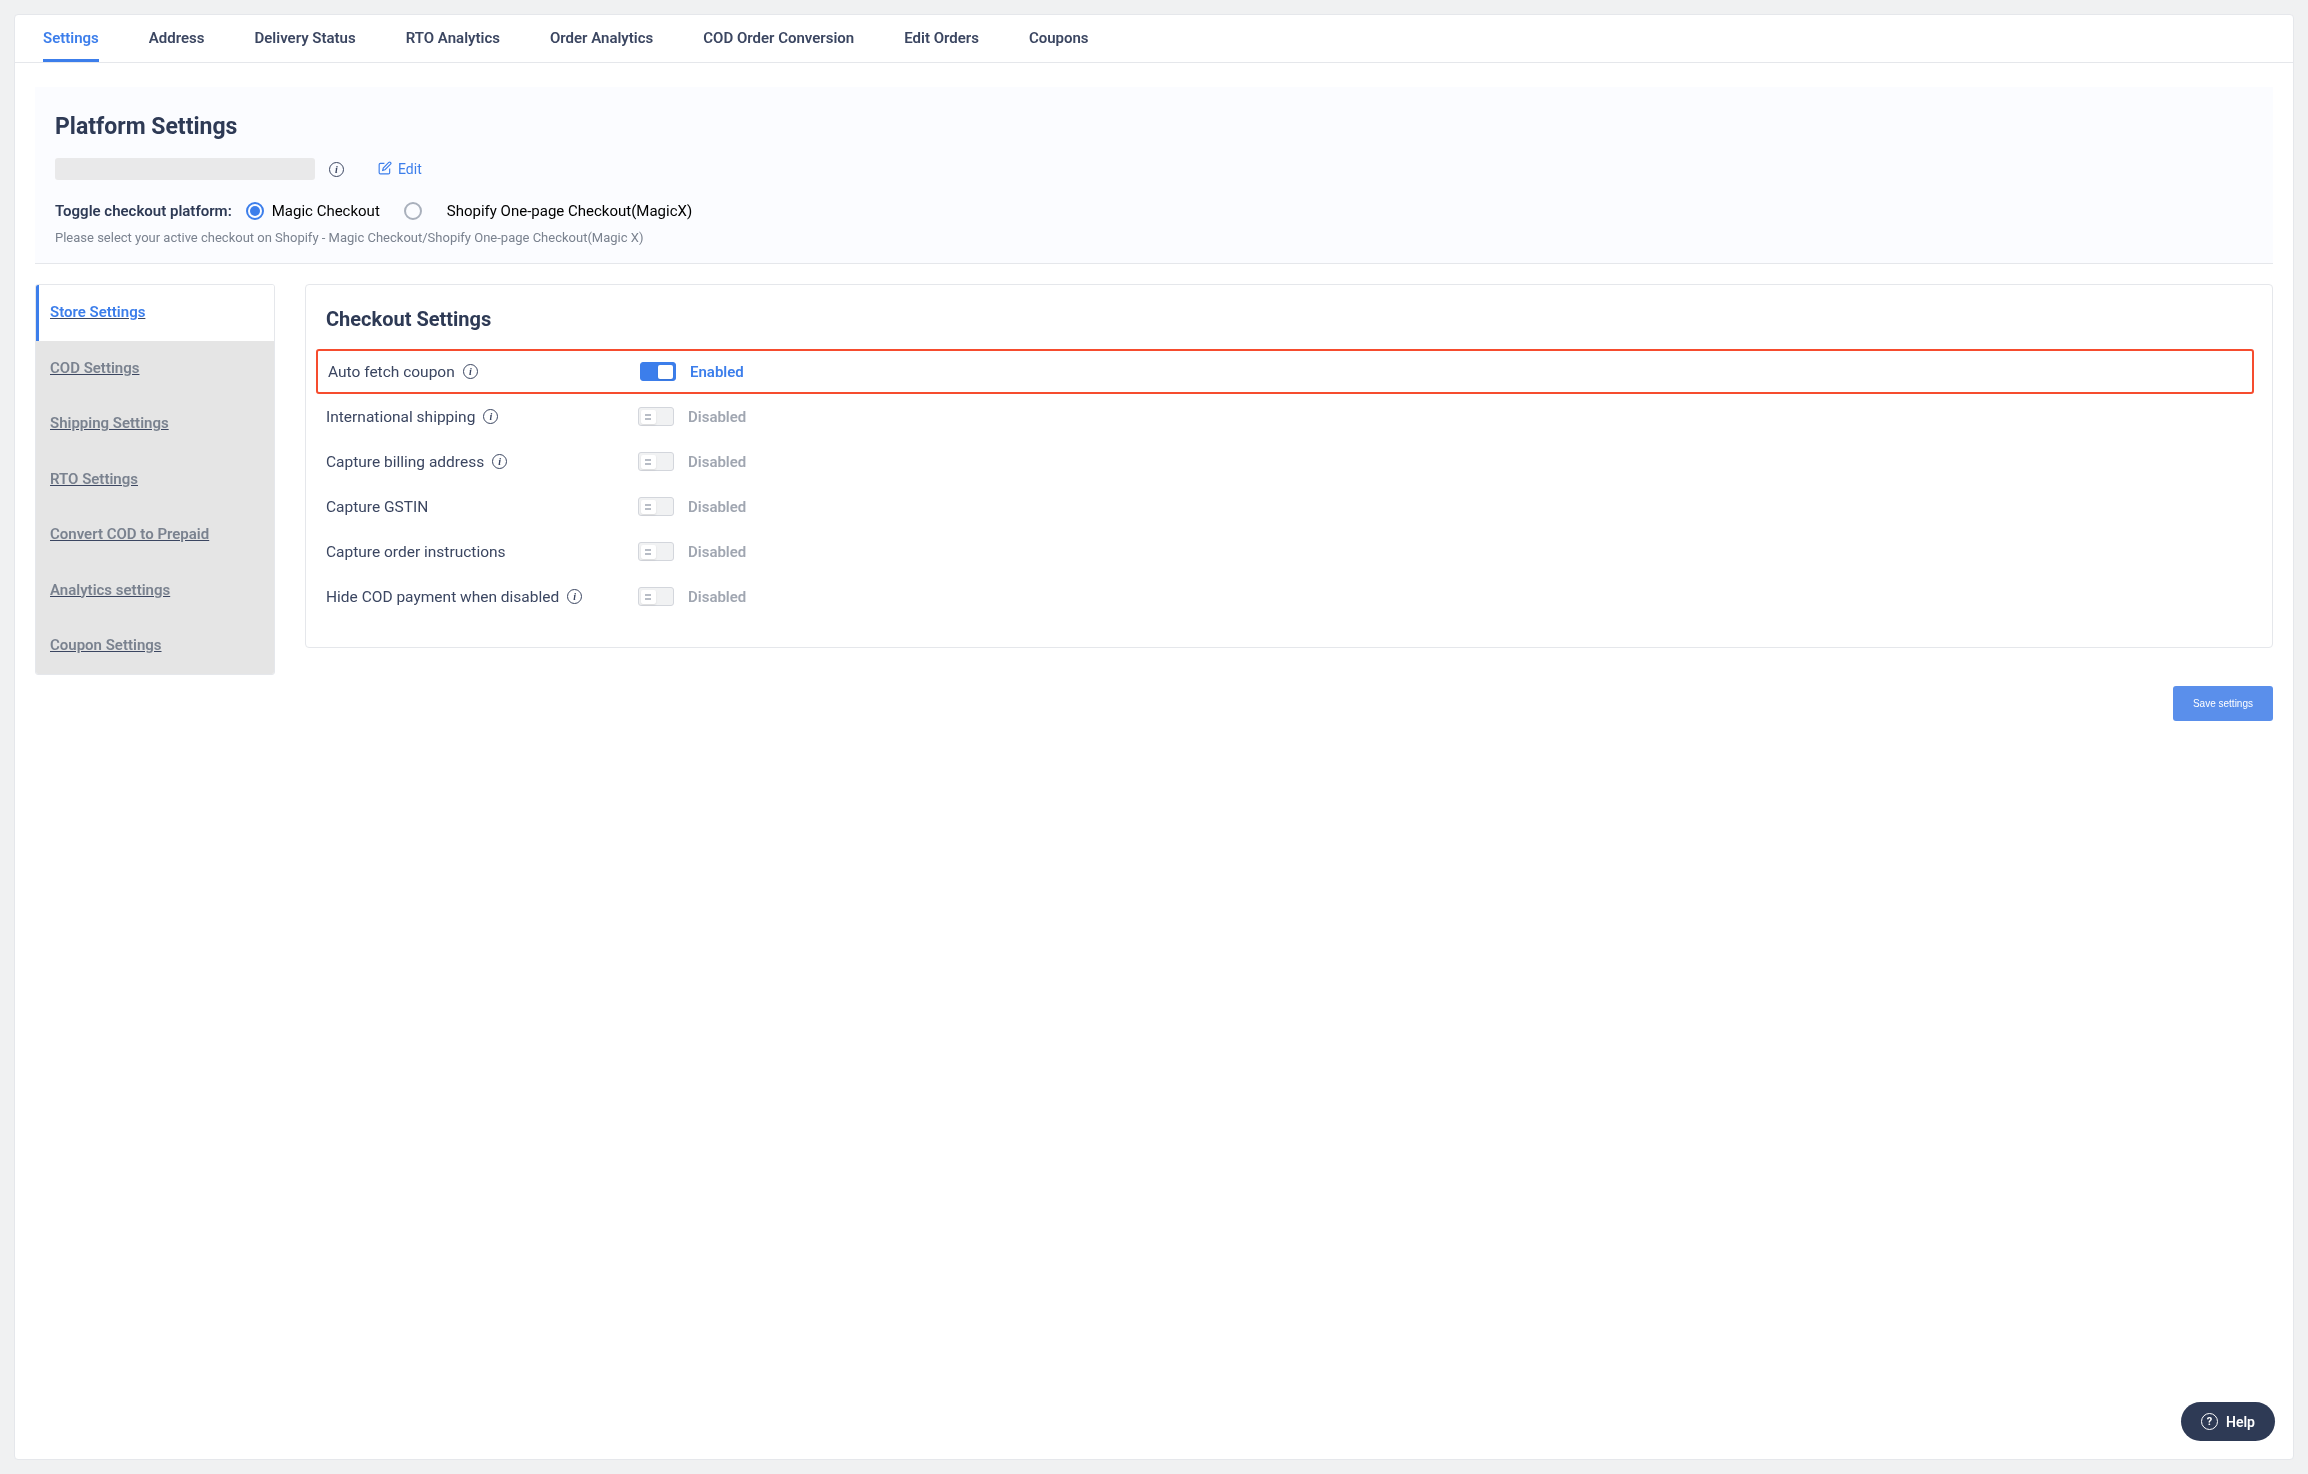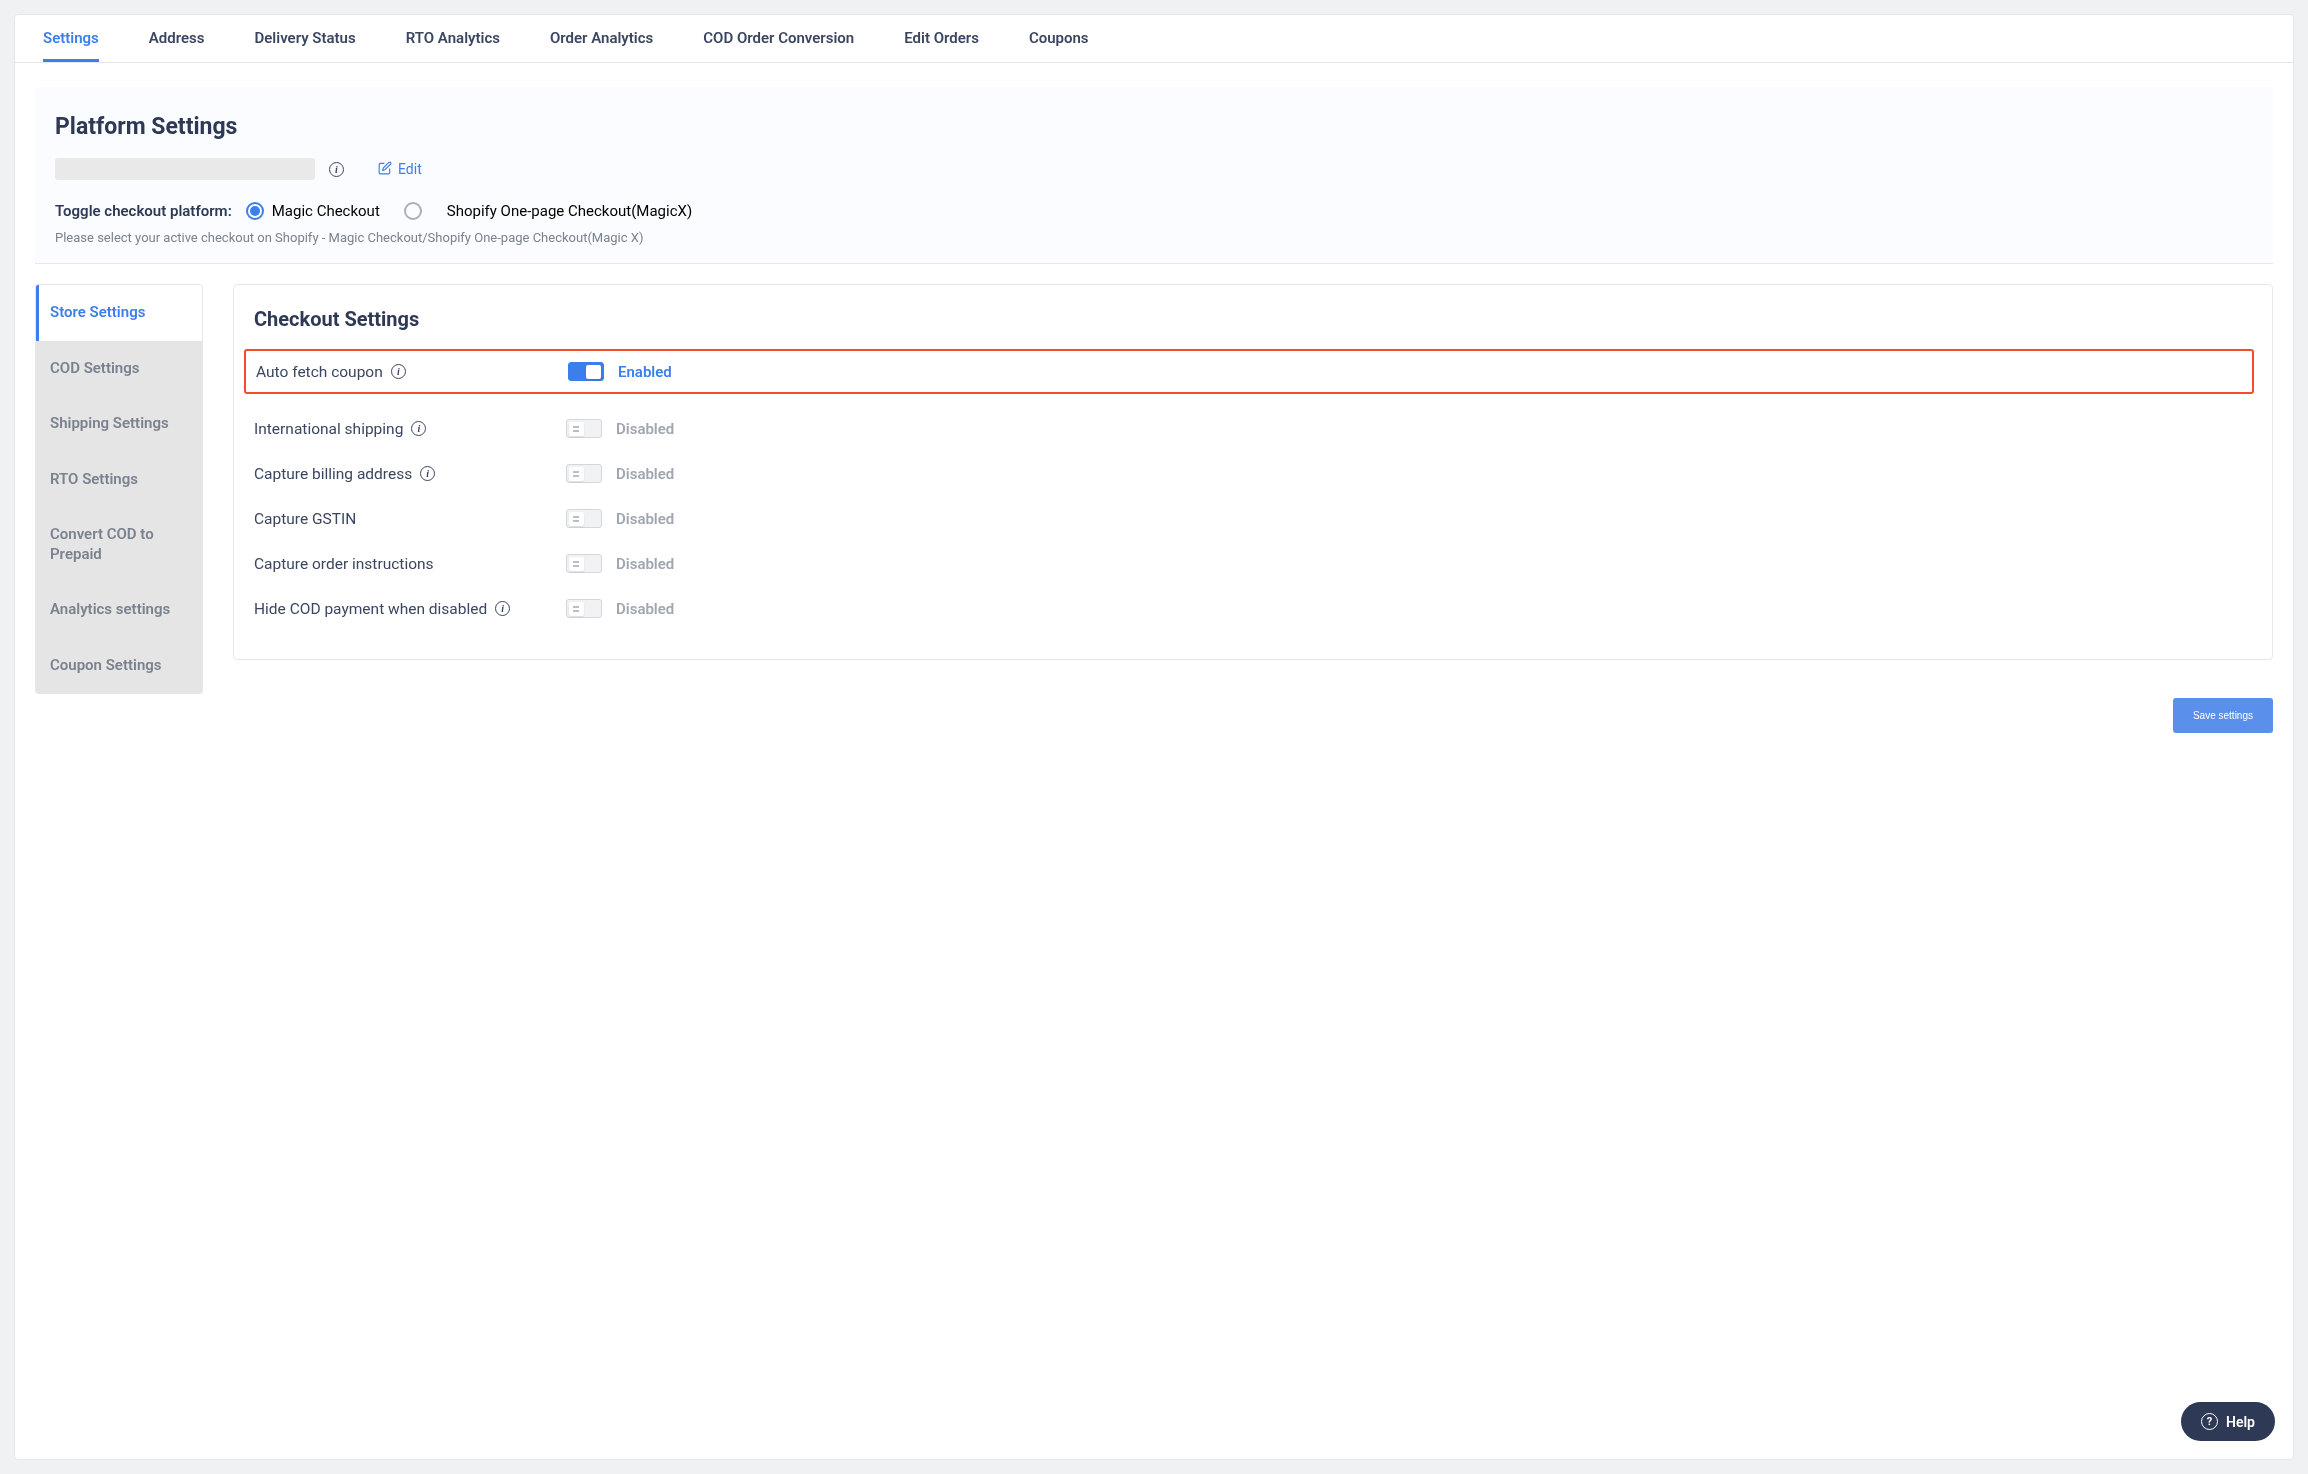--- a/index.html
+++ b/index.html
@@ -130,25 +130,26 @@
       font-size: 13px;
       color: #7a828f;
       margin-top: 8px;
     }
     .main-area {
       display: flex;
       padding: 20px 20px 30px 20px;
       gap: 30px;
     }
     .sidebar {
-      width: 168px;
+      width: 240px;
       border: 1px solid #e5e7eb;
       border-radius: 3px;
       overflow: hidden;
       align-self: flex-start;
+      text-decoration: underline;
     }
     .sidebar-item {
       padding: 18px 14px;
       font-size: 15px;
       font-weight: 600;
       color: #7a828f;
       background: #e5e5e5;
       cursor: pointer;
       line-height: 1.3;
     }
@@ -173,21 +174,21 @@
       margin-bottom: 18px;
     }
     .setting-row {
       display: flex;
       align-items: center;
       padding: 13px 0;
     }
     .setting-row.highlighted {
       border: 2.5px solid #f64c2e;
       border-radius: 3px;
-      margin: 12px -10px;
+      margin: 0 -10px;
       padding: 11px 10px;
     }
     .setting-label {
       font-size: 15.5px;
       color: #3b4661;
       display: flex;
       align-items: center;
       gap: 8px;
       width: 312px;
     }

